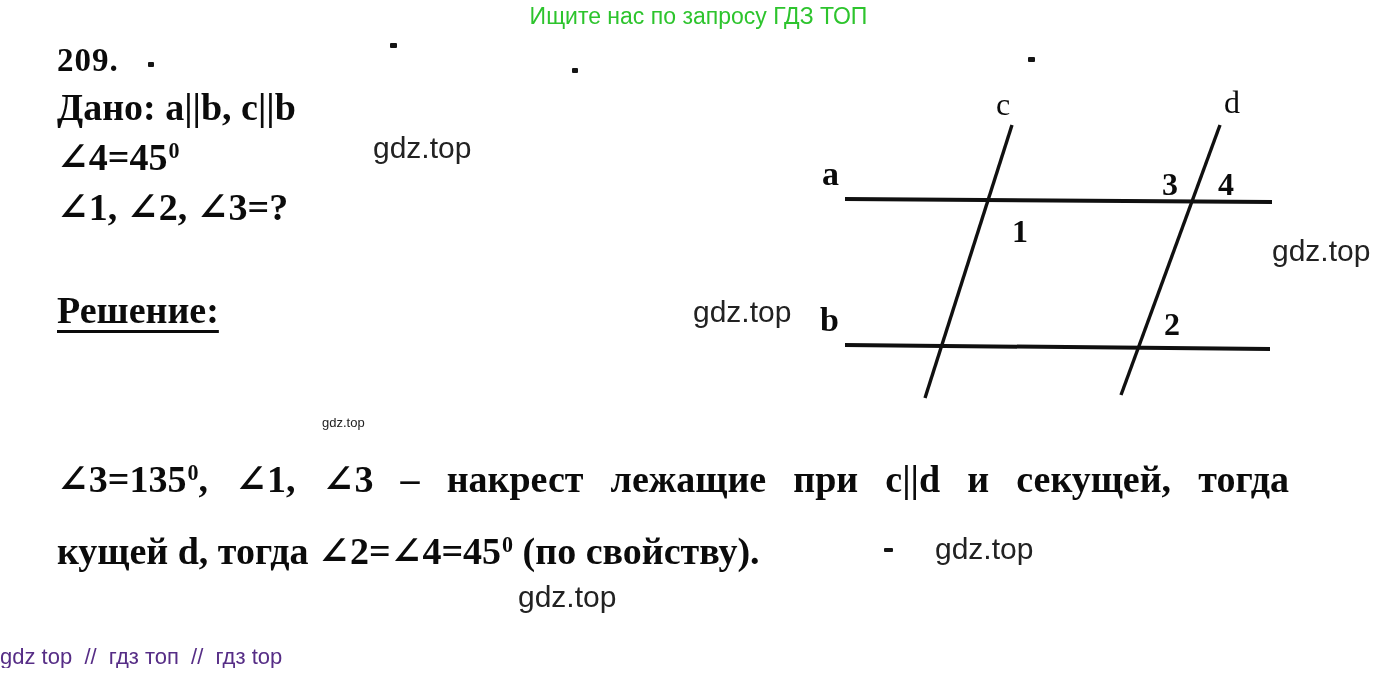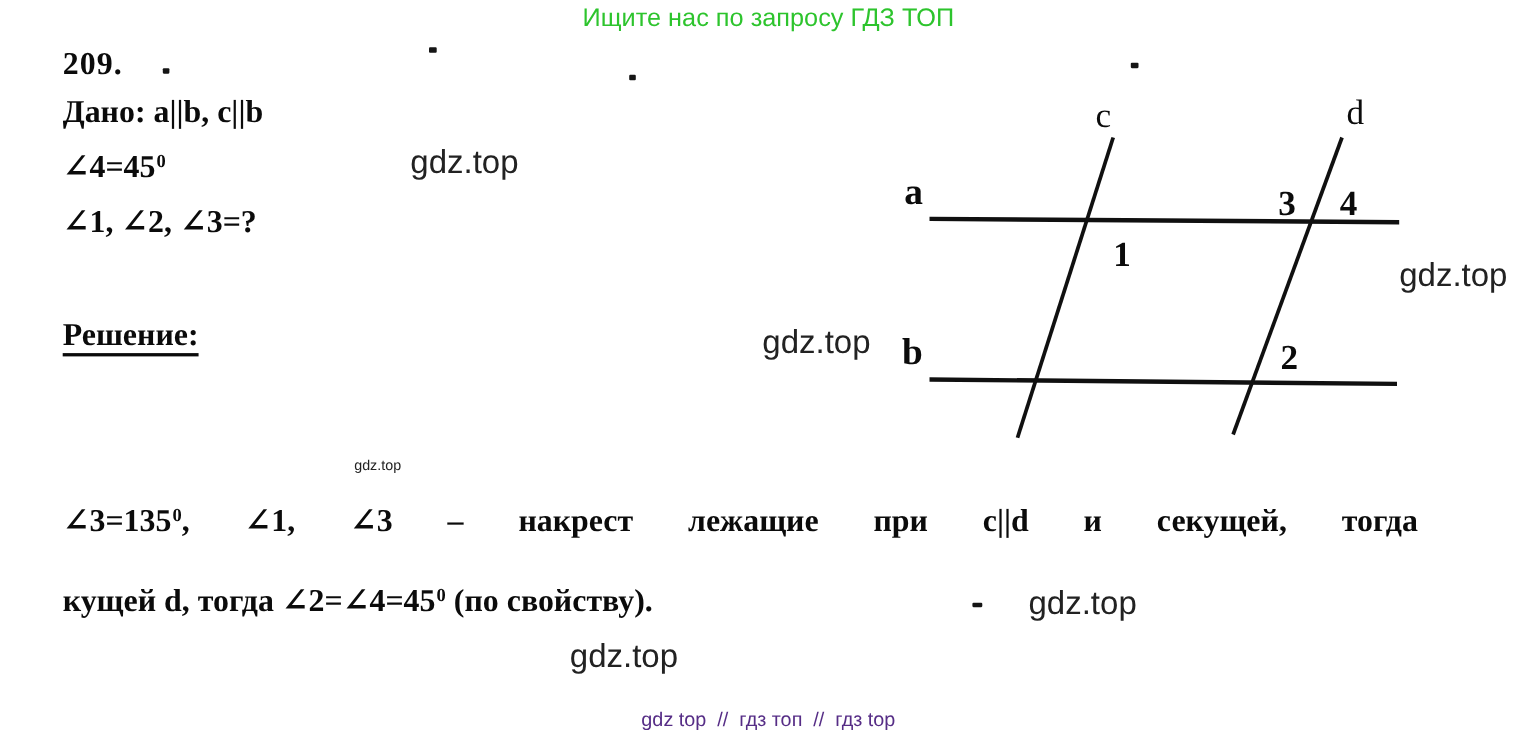--- a/index.html
+++ b/index.html
@@ -6,29 +6,29 @@
   .page{
     position:relative;width:1397px;height:668px;background:#ffffff;overflow:hidden;
     font-family:"Liberation Serif","DejaVu Serif",serif;color:var(--ink,#0b0b0b);
   }
   .banner{
     position:absolute;top:3px;left:0;width:100%;text-align:center;white-space:pre;
     font-family:"Liberation Sans","DejaVu Sans",sans-serif;font-size:23px;
     color:var(--header-green,#2dc42d);
   }
   .footerline{
-    position:absolute;top:644px;left:0;width:100%;text-align:center;white-space:pre;
-    font-family:"Liberation Sans","DejaVu Sans",sans-serif;font-size:18px;
+    position:absolute;top:644px;left:0;width:100%;white-space:pre;
+    font-family:"Liberation Sans","DejaVu Sans",sans-serif;font-size:22px;
     color:var(--footer-purple,#562d86);
   }
   .tl{
-    position:absolute;left:57px;font-weight:bold;font-size:29px;line-height:1.15;
+    position:absolute;left:57px;font-weight:bold;font-size:38px;line-height:1.15;
     white-space:pre;color:var(--ink,#0b0b0b);
   }
-  .num{font-size:29px;letter-spacing:1px;}
+  .num{font-size:33px;letter-spacing:1px;}
   .heading{text-decoration:underline;text-underline-offset:7px;text-decoration-thickness:2.5px;}
   .just{white-space:normal;width:1232px;text-align:justify;text-align-last:justify;}
   sup{font-size:.58em;position:relative;top:-.55em;vertical-align:baseline;margin-left:1px;font-weight:bold;}
   .wm{
     position:absolute;font-family:"Liberation Sans","DejaVu Sans",sans-serif;
     color:var(--watermark,#222222);white-space:pre;line-height:1;
   }
   .speck{position:absolute;background:#151515;border-radius:1px;}
   .diagram{position:absolute;left:810px;top:85px;}
   .diagram text{font-family:"Liberation Serif","DejaVu Serif",serif;fill:#0b0b0b;}

